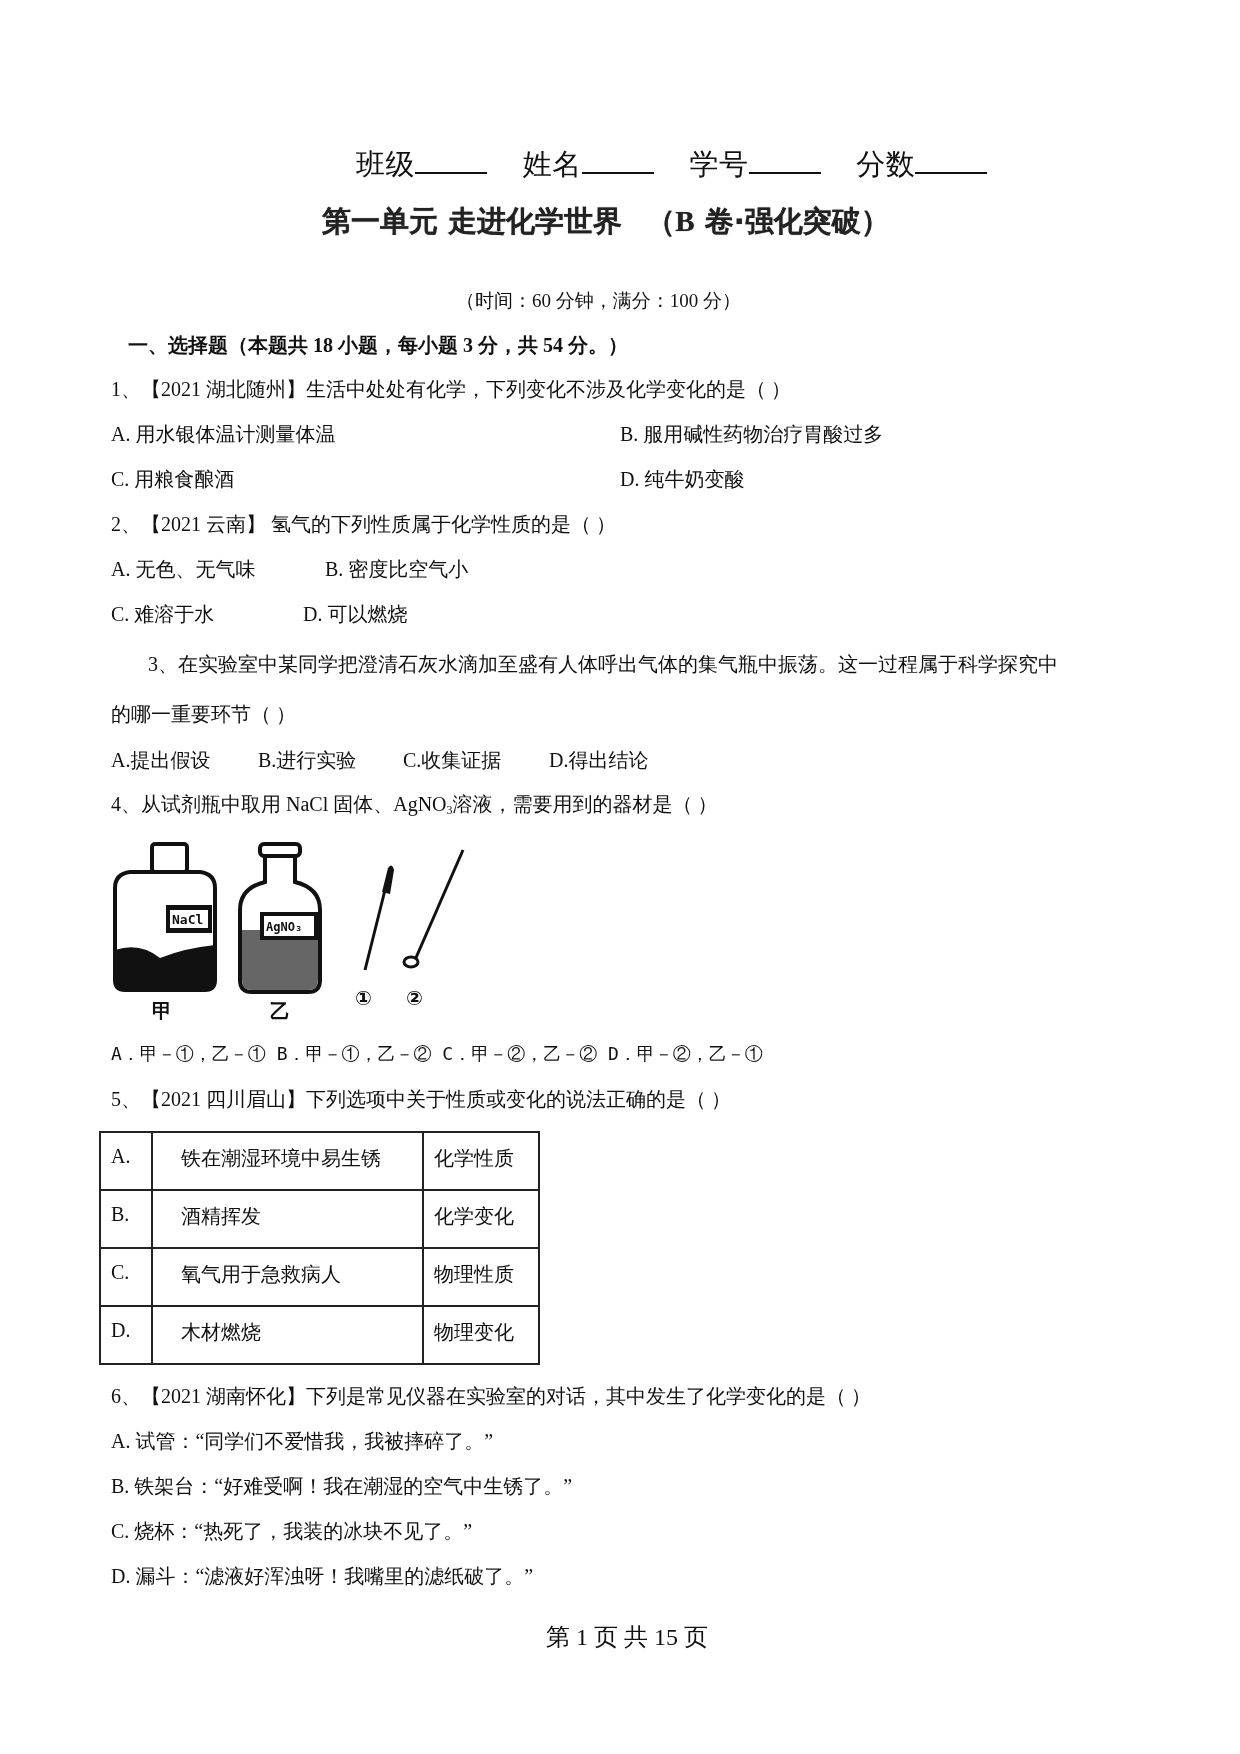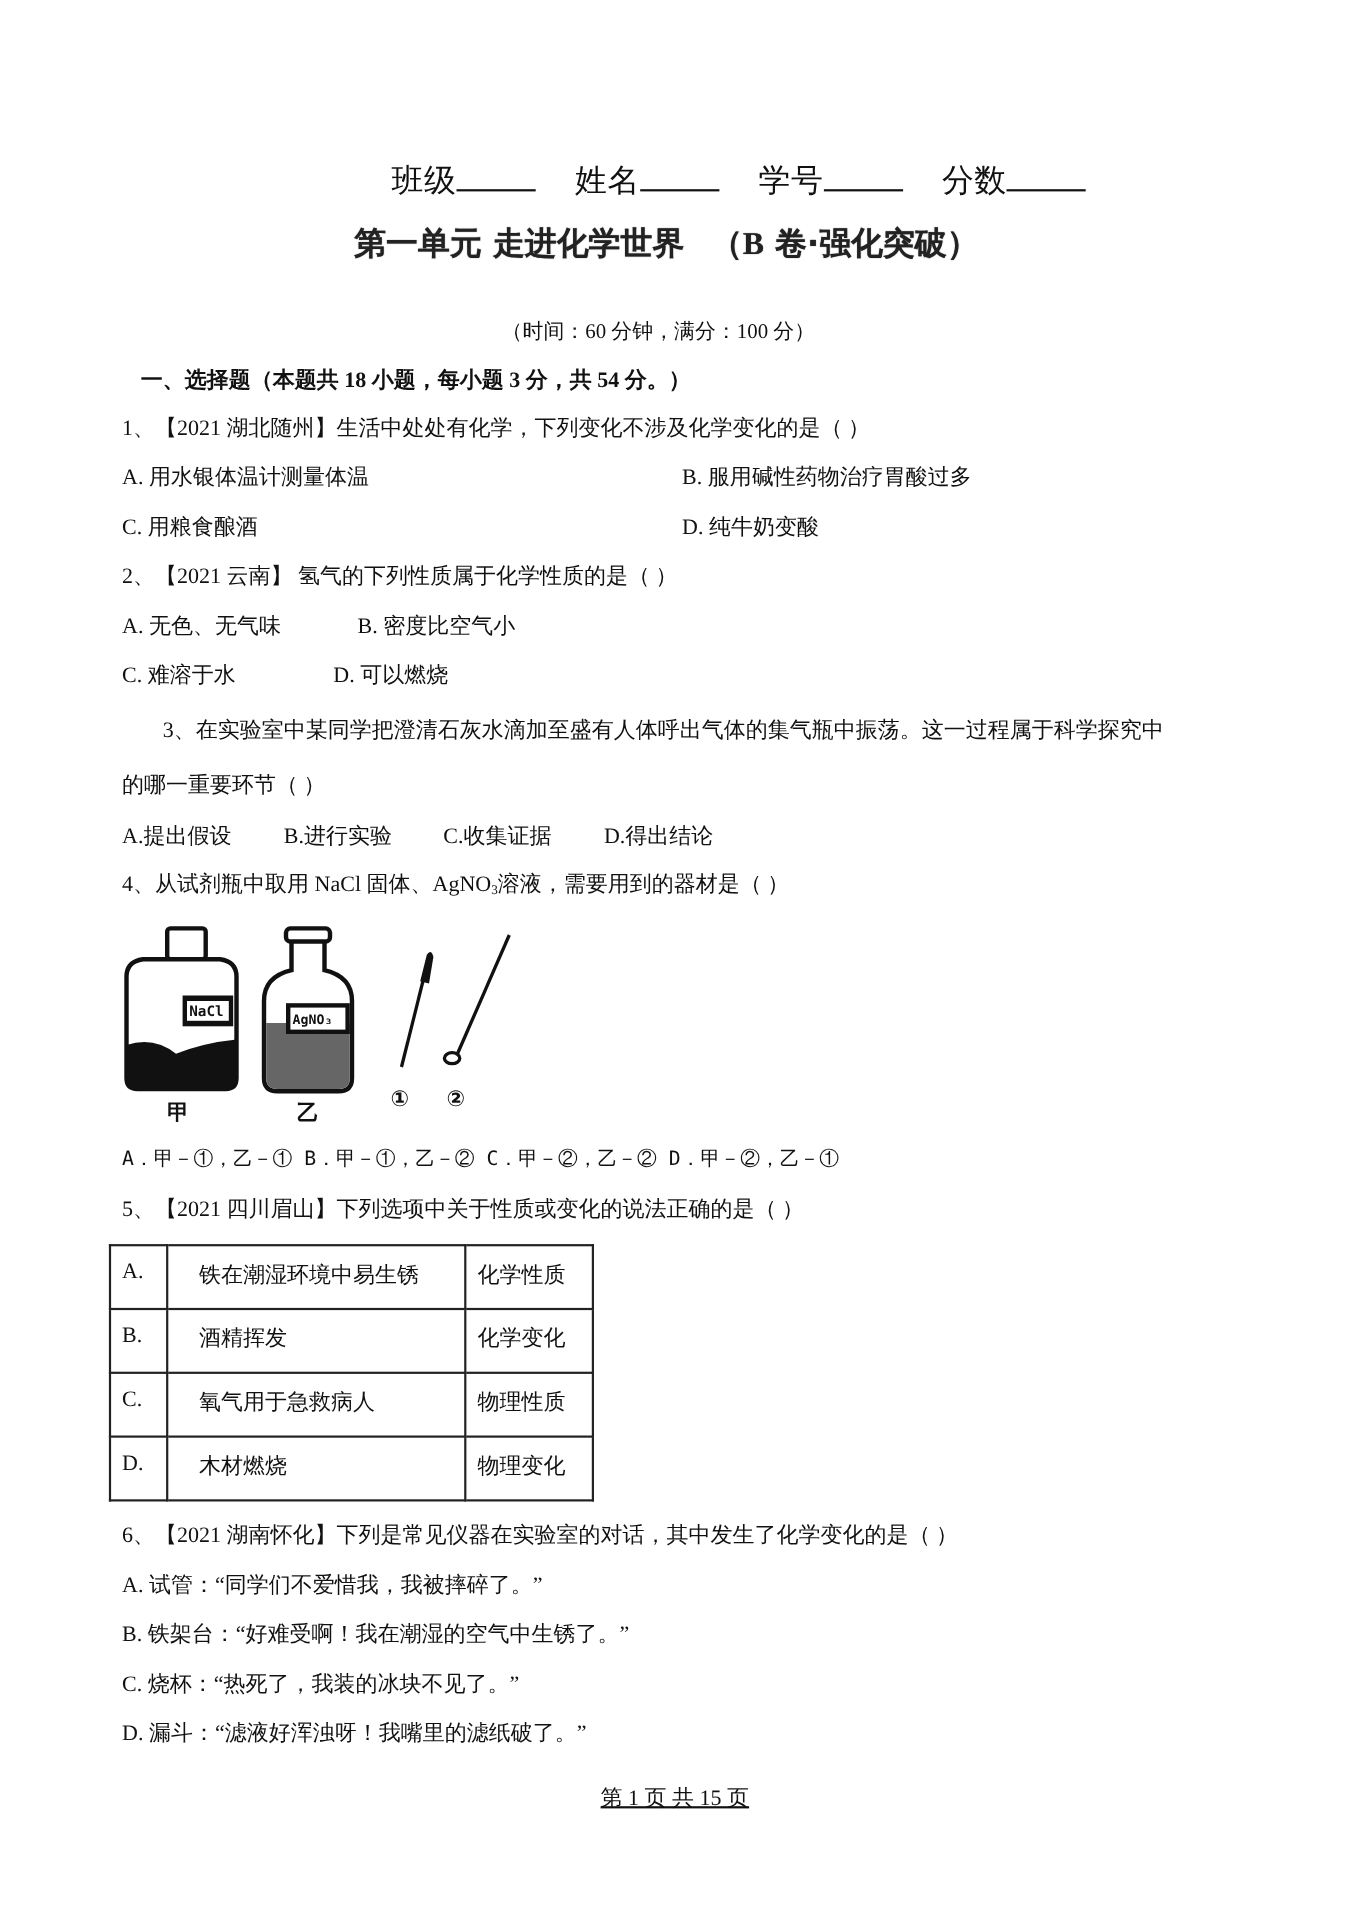--- a/index.html
+++ b/index.html
@@ -30,21 +30,21 @@
     font-size: 20px;
   }
   table.q5 td {
     border: 2px solid #222; height: 58px; vertical-align: top; padding: 12px 10px 0 10px;
     box-sizing: border-box;
   }
   table.q5 td.c1 { width: 52px; }
   table.q5 td.c2 { width: 271px; padding-left: 28px; }
   table.q5 td.c3 { width: 116px; }
   .figure { position: absolute; left: 110px; top: 830px; width: 360px; height: 190px; }
-  .footer { font-size: 20px; text-decoration: underline; }
+  .footer { font-size: 24px; }
 </style>
 </head>
 <body>
 
 <div class="abs header-info" style="left:356px; top:145px;">
   <span>班级</span><span class="blank"></span>
   <span>姓名</span><span class="blank"></span>
   <span>学号</span><span class="blank"></span>
   <span>分数</span><span class="blank last"></span>
 </div>

